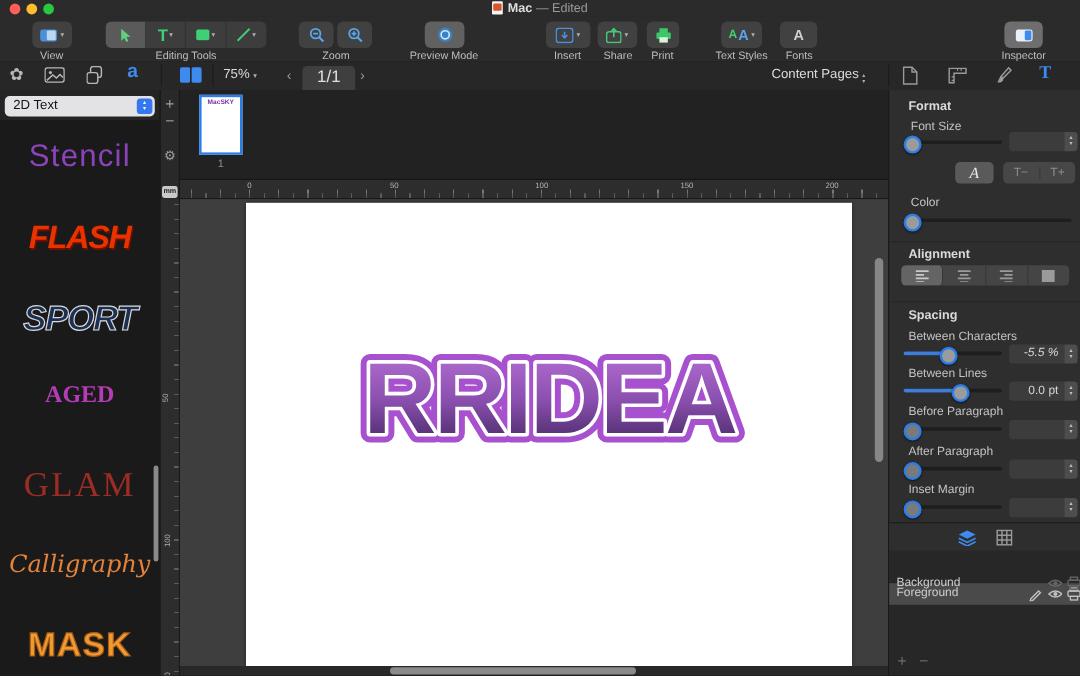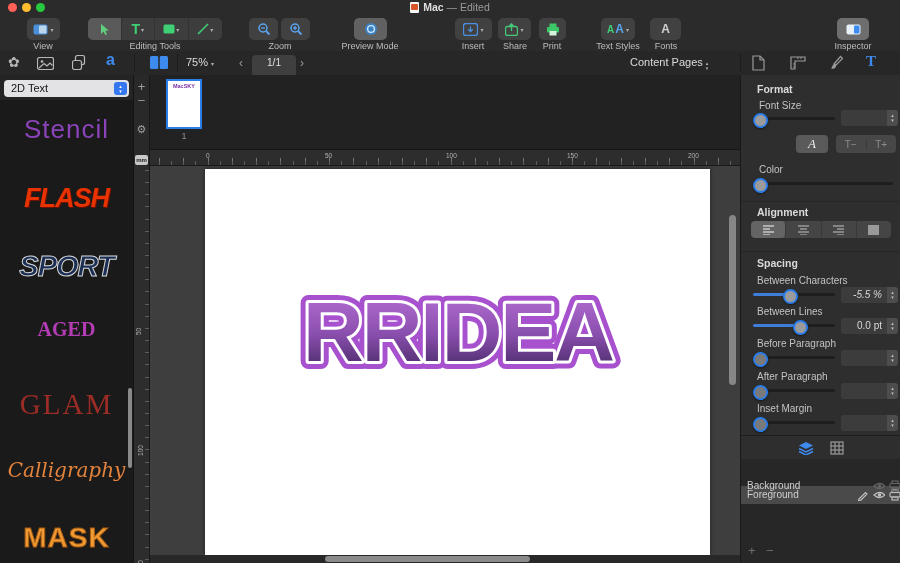--- a/index.html
+++ b/index.html
@@ -21,21 +21,21 @@
   .chev{font-size:6px;color:#aeaeae;}
   .seggrp{position:absolute;top:4px;height:22px;display:flex;background:#3d3d3d;border-radius:5px;overflow:hidden;}
   .seg{width:33.5px;height:22px;display:flex;align-items:center;justify-content:center;gap:1px;border-right:1px solid #323232;box-sizing:border-box;}
   .seg:last-child{border-right:none;}
   .seg.sel{background:#5a5a5a;}
   .aA{font-size:12px;font-weight:bold;}
   
   .pagebar{position:absolute;left:0;top:51px;width:900px;height:24px;background:#272727;border-bottom:1px solid #171717;}
   .pb-div{position:absolute;top:3px;width:1px;height:18px;background:#1c1c1c;}
   .pb-txt{position:absolute;top:5px;font-size:11px;color:#dcdcdc;}
-  .pill{position:absolute;top:4px;height:32px;background:#3f3f3f;border-radius:4px;font-size:10px;color:#e0e0e0;text-align:center;line-height:16px;}
+  .pill{position:absolute;top:4px;height:32px;background:#3f3f3f;border-radius:4px;font-size:14px;color:#e0e0e0;text-align:center;line-height:16px;}
   .arrow{position:absolute;top:4px;font-size:12px;color:#9a9a9a;line-height:16px;}
   .updown{display:inline-flex;flex-direction:column;line-height:4px;vertical-align:1px;margin-left:3px;}
   .updown span{font-size:5px;color:#b0b0b0;height:5px;}
   
   .sidebar{position:absolute;left:0;top:75px;width:134px;height:488px;background:#242424;border-right:1px solid #141414;box-sizing:border-box;}
   .dropdown{position:absolute;left:4px;top:5px;width:125px;height:17px;background:#e3e3e5;border-radius:4px;font-size:11px;color:#151515;line-height:17px;padding-left:7px;box-sizing:border-box;}
   .dd-step{position:absolute;right:2px;top:2px;width:13px;height:13px;background:#3577f0;border-radius:3px;display:flex;flex-direction:column;align-items:center;justify-content:center;line-height:4px;}
   .dd-step span{font-size:5px;color:#fff;height:5px;}
   .presetlist{position:absolute;left:0;top:25px;width:133px;height:463px;background:#1a1a1a;}
   .preset{position:absolute;left:0;width:133px;text-align:center;cursor:default;}
@@ -245,21 +245,21 @@
         </svg>
     </div>
     <div class="pb-div" style="left:177px;"></div>
 
     <div class="pb-txt" style="left:186px;"><span>75%</span> <span class="chev">▾</span></div>
 
     <span class="arrow" style="left:239px;">‹</span>
     <div class="pill" style="left:252px;width:44px;">1/1</div>
     <span class="arrow" style="left:300px;">›</span>
 
-    <div class="pb-txt" style="left:630px;width:104px;text-align:left;"><span>Content Pages</span><span class="updown">
+    <div class="pb-txt" style="left:630px;width:104px;text-align:center;"><span>Content Pages</span><span class="updown">
           <span>▴</span>
           <span>▾</span>
         </span></div>
 
     <div class="pb-div" style="left:740px;"></div>
 
     <div class="abs" style="left:752px;top:4px;">
       <svg width="13" height="16">
           <path d="M1 1 H8 L12 5 V15 H1 Z" fill="none" stroke="#9a9a9a" stroke-width="1.2"></path>
           <path d="M8 1 V5 H12" fill="none" stroke="#9a9a9a" stroke-width="1.2"></path>

